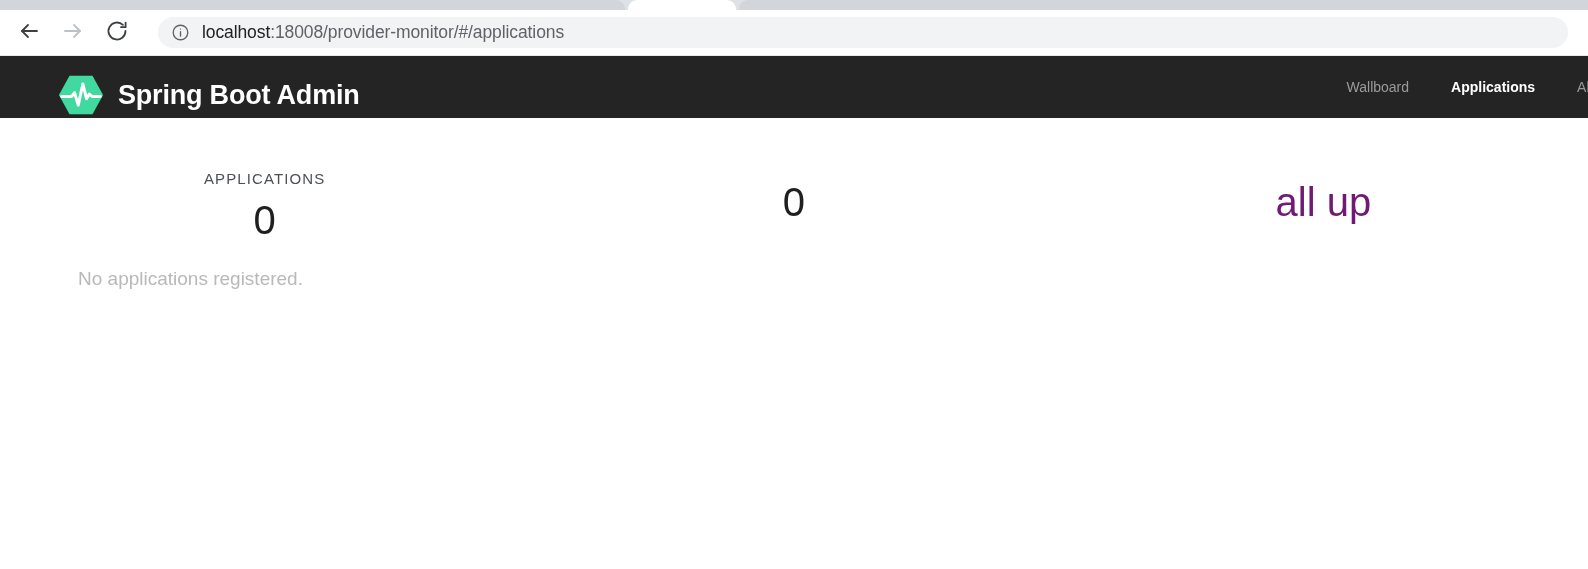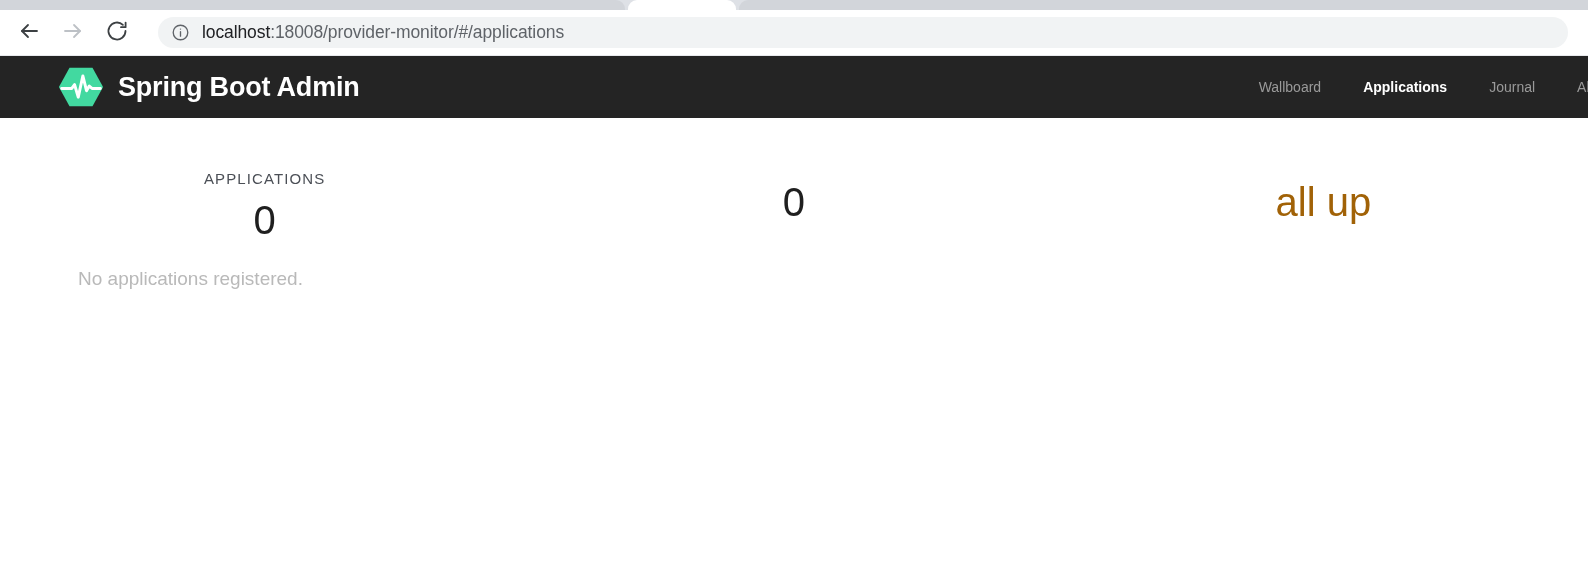--- a/index.html
+++ b/index.html
@@ -96,21 +96,21 @@
   .url-host { color: #202124; }
 
   
   .app-header {
     position: absolute;
     top: 56px; left: 0;
     width: 1588px;
     height: 62px;
     background: #242424;
     display: flex;
-    align-items: center;
+    align-items: flex-end;
     box-sizing: border-box;
   }
   .brand {
     display: flex;
     align-items: center;
     margin-left: 58px;
     text-decoration: none;
     flex: 0 0 auto;
   }
   .brand-logo {
@@ -179,21 +179,21 @@
     line-height: 18px;
   }
   .stat-value {
     margin-top: 8px;
     font-size: 40px;
     font-weight: 400;
     color: #1f1f1f;
     line-height: 48px;
   }
   .stat-value.up {
-    color: #a16207;
+    color: #701a75;
   }
 
   .empty-msg {
     margin-top: 24px;
     margin-left: 78px;
     font-size: 19px;
     color: #b9b9b9;
   }
 </style>
 </head>
@@ -256,21 +256,20 @@
           <polygon points="25,8 75,8 98,50 75,92 25,92 2,50" fill="#42d9a0"></polygon>
           <polyline points="8,53 30,53 36,45 44,72 54,26 62,58 68,48 74,53 92,53" fill="none" stroke="#ffffff" stroke-width="6.5" stroke-linejoin="round" stroke-linecap="round"></polyline>
         </svg>
       </span>
       <span class="brand-title">Spring Boot Admin</span>
     </a>
 
     <nav class="main-nav">
       <a class="nav-link" href="#">Wallboard</a>
       <a class="nav-link active" href="#">Applications</a>
-      <a class="nav-link" href="#">Journal</a>
       <a class="nav-link truncated" href="#">Abo</a>
     </nav>
   </div>
 
   <div class="content">
 
     <div class="stats-row">
 
       <div class="stat">
         <div class="stat-label">APPLICATIONS</div>

